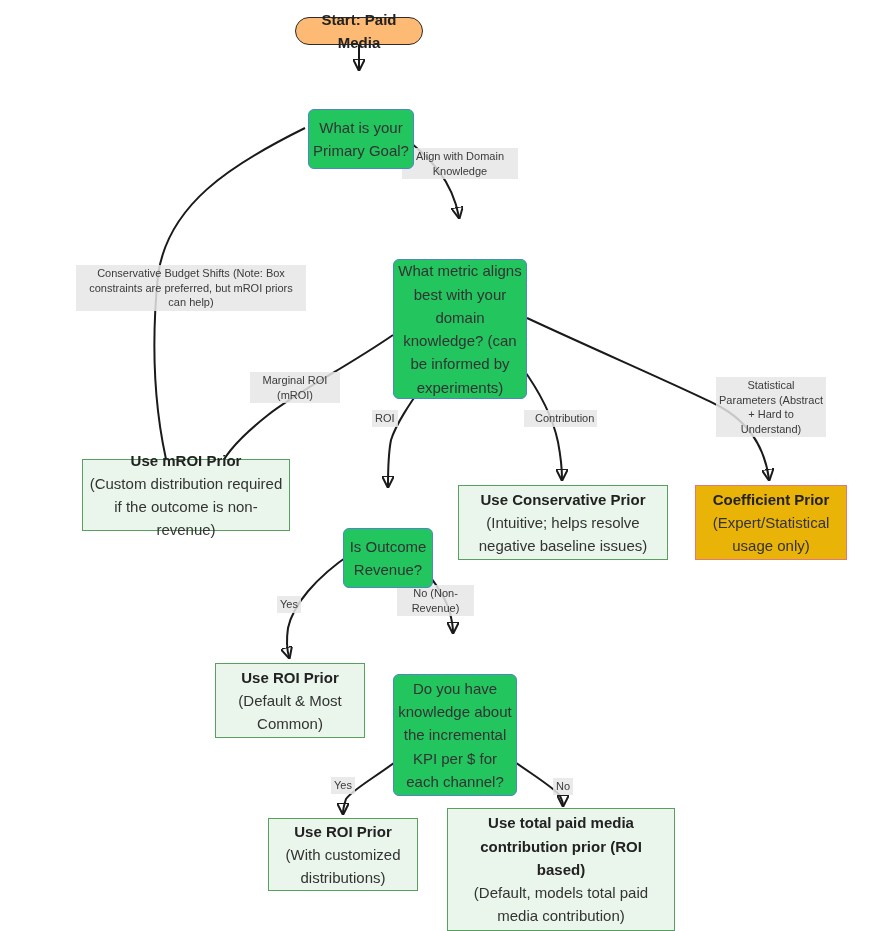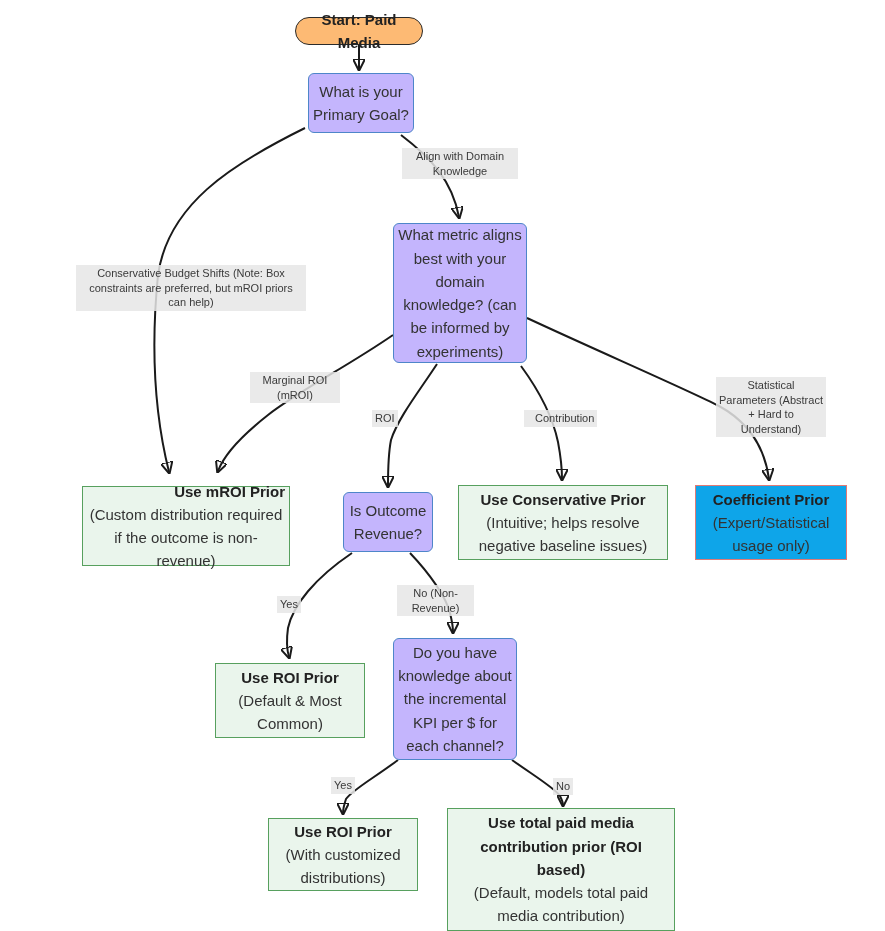--- a/index.html
+++ b/index.html
@@ -45,31 +45,32 @@
     padding: 3px 5px;
     background: #fdba74;
   }
   .node.pill {
     border: 1.5px solid #2b2b2b;
     border-radius: 14px;
     font-weight: 700;
     color: #222222;
   }
   .node.blue {
-    background: #c4b5fd;
+    background: #22c55e;
     border: 1.5px solid #4e86c9;
     border-radius: 6px;
+    margin-top: 36px;
   }
   .node.green {
     background: #eaf5ec;
     border: 1.5px solid #57a05e;
     padding: 2px 4px;
   }
   .node.red {
-    background: #0ea5e9;
+    background: #eab308;
     border: 1.5px solid #e07a76;
     padding: 2px 4px;
   }
   .node-title { font-weight: 700; color: #222222; }
   .node-sub { font-weight: 400; }
 </style>
 </head>
 <body>
 
 <div class="canvas">
@@ -118,21 +119,21 @@
   </div>
 
   <div class="node blue" style="left:308px; top:73px; width:106px; height:60px; padding:3px;">
     <span>What is your Primary Goal?</span>
   </div>
 
   <div class="node blue" style="left:393px; top:223px; width:134px; height:140px; padding:3px;">
     <span>What metric aligns best with your domain knowledge? (can be informed by experiments)</span>
   </div>
 
-  <div class="node green" style="left:82px; top:486px; width:208px; height:80px;align-items:flex-end;">
+  <div class="node green" style="left:82px; top:459px; width:208px; height:72px;">
     <div class="node-title">Use mROI Prior</div>
     <div class="node-sub">(Custom distribution required if the outcome is non-revenue)</div>
   </div>
 
   <div class="node blue" style="left:343px; top:492px; width:90px; height:60px; padding:3px;">
     <span>Is Outcome Revenue?</span>
   </div>
 
   <div class="node green" style="left:458px; top:485px; width:210px; height:75px;">
     <div class="node-title">Use Conservative Prior</div>

